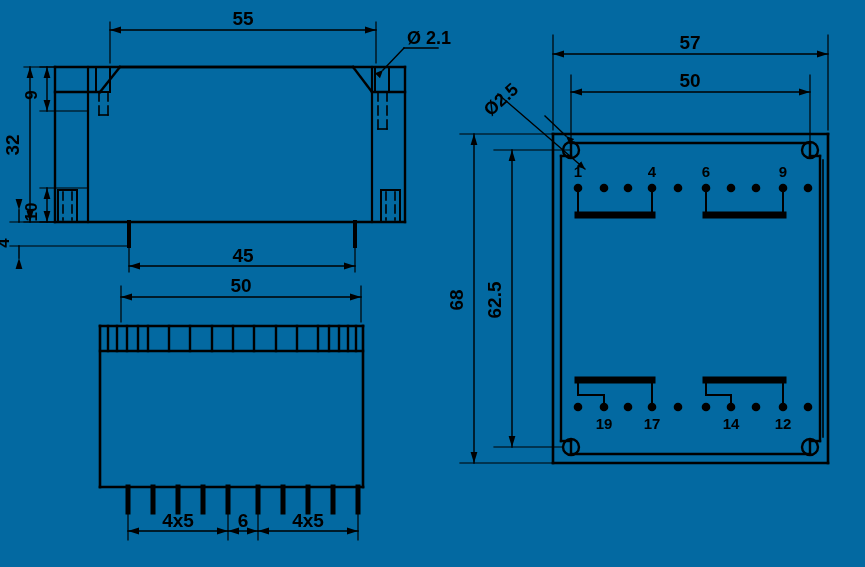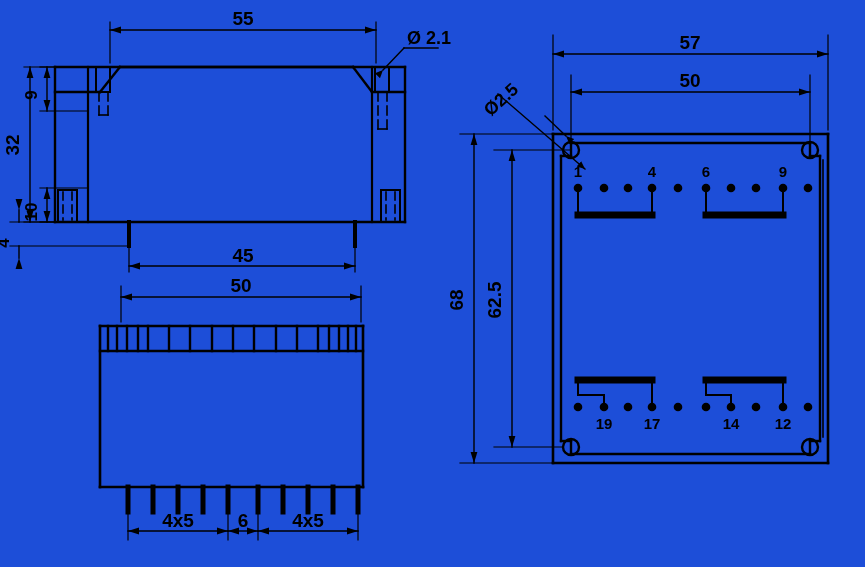--- a/index.html
+++ b/index.html
@@ -8,21 +8,21 @@
     padding: 0;
     background: #ffffff;
   }
   body {
     font-family: "Liberation Sans", sans-serif;
   }
   #drawing-root {
     position: relative;
     width: 865px;
     height: 567px;
-    background: #1d4ed8;
+    background: #0369a1;
     overflow: hidden;
   }
   #drawing-root svg {
     display: block;
   }
   text {
     font-family: "Liberation Sans", sans-serif;
     font-weight: bold;
     fill: #000000;
   }

